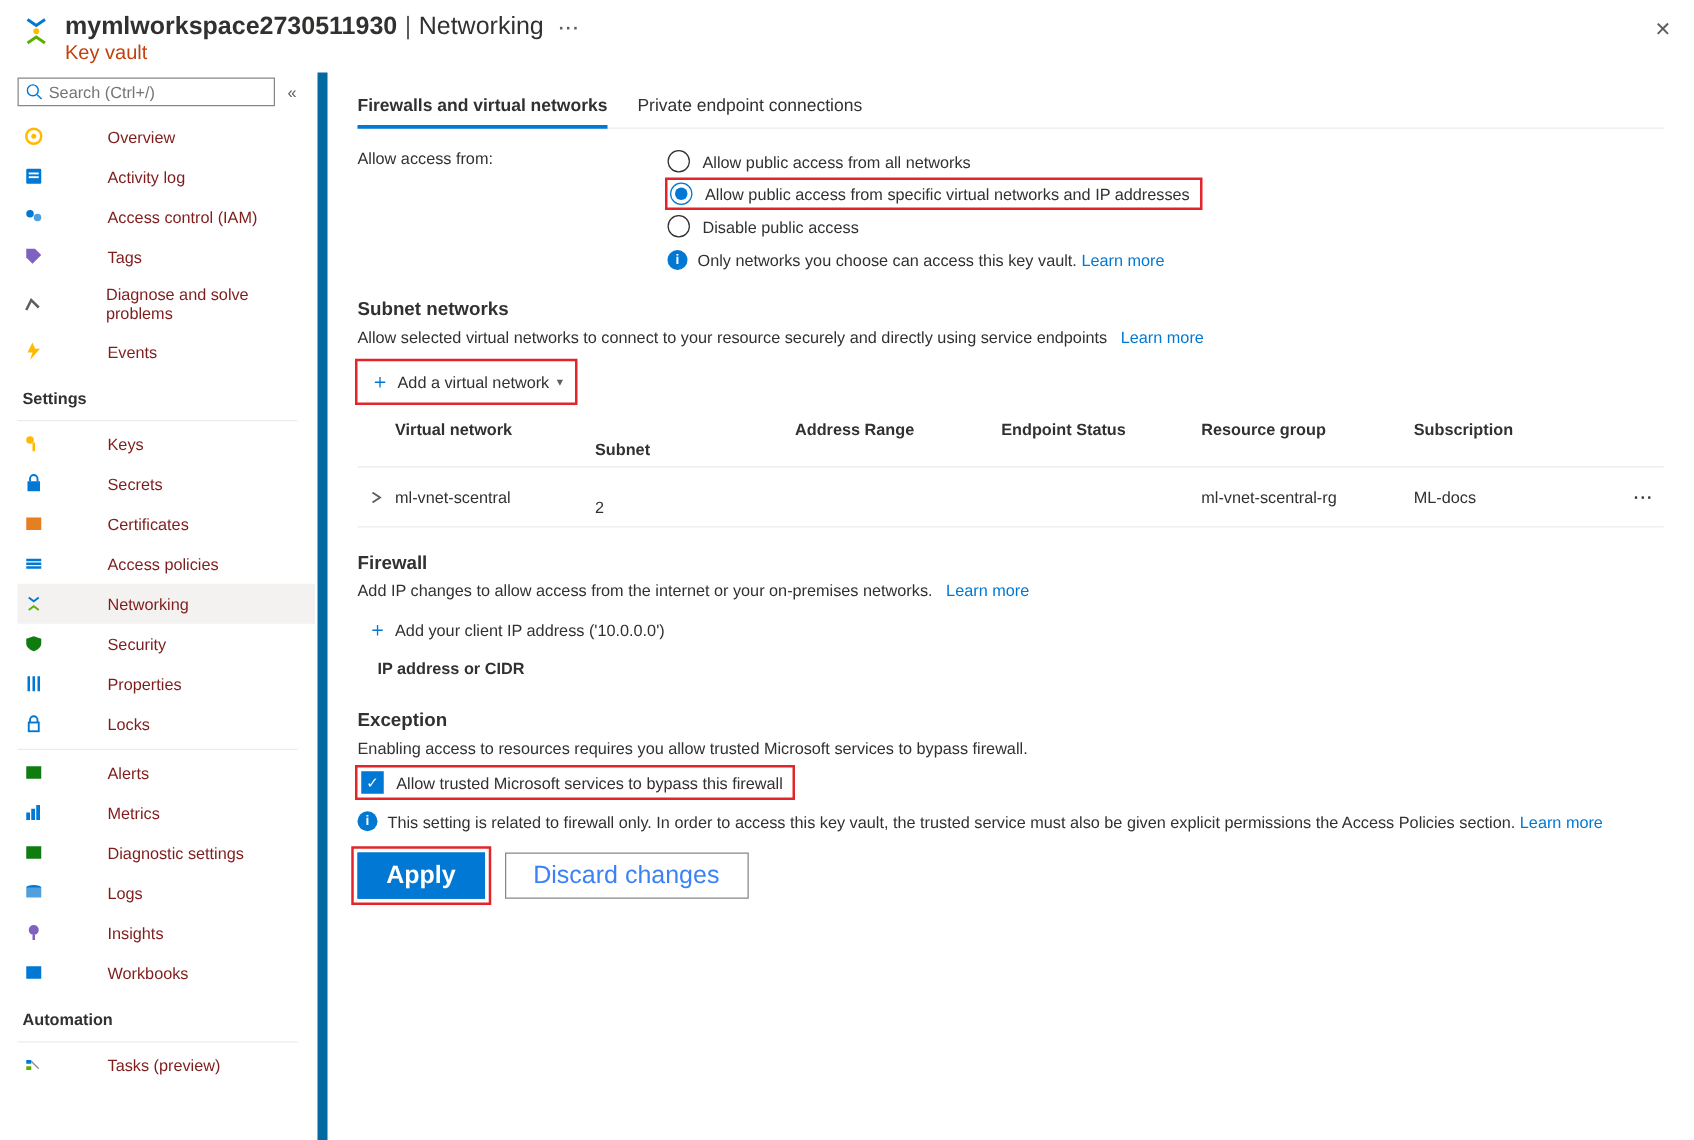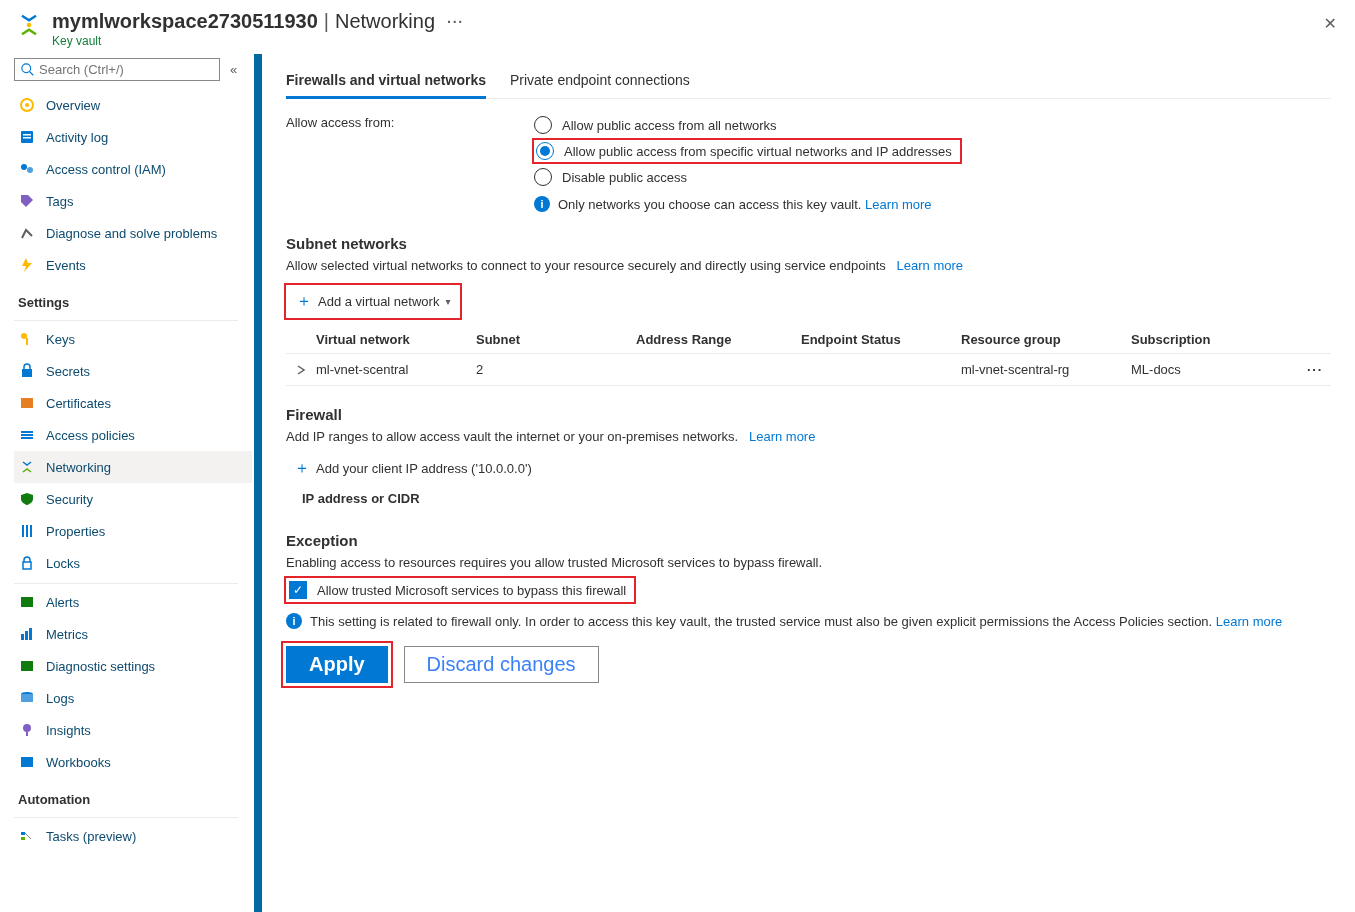--- a/index.html
+++ b/index.html
@@ -4,30 +4,30 @@
 <style>
 * { box-sizing: border-box; margin: 0; padding: 0; }
 body { font-family: "Segoe UI", -apple-system, sans-serif; font-size: 13px; color: #323130; background: #fff; overflow: hidden; }
 .root { display: flex; flex-direction: column; height: 912px; width: 1355px; }
 .header { display: flex; align-items: flex-start; padding: 10px 14px 6px 14px; justify-content: center; }
 .header-icon { width: 30px; height: 30px; margin-right: 8px; display:flex; align-items:center; justify-content:center;}
 .title-block { flex: 1; }
 .title-line { display: flex; align-items: center; font-size: 20px; font-weight: 600; color: #323130; }
 .title-line .sep { font-weight: 300; margin: 0 6px; color: #605e5c;}
 .title-line .sub { font-weight: 300; }
-.subtitle { font-size: 12px; color: #15803d; margin-top: 1px; }
+.subtitle { font-size: 16px; color: #c2410c; margin-top: 1px; }
 .close-btn { font-size: 16px; color: #605e5c; cursor: pointer; padding: 4px;}
 .header-more { font-size: 14px; color:#605e5c; margin-left:12px; letter-spacing:1px;}
 .body { display: flex; flex: 1; min-height: 0; }
 .sidebar { width: 252px; padding: 4px 0 0 14px; }
 .search-row { display:flex; align-items:center; margin-bottom: 8px;}
 .search-box { display: flex; align-items: center; border: 1px solid #8a8886; padding: 3px 6px; width: 206px; background:#fff;}
 .search-box input { border: none; outline: none; flex:1; font-size:13px; color:#605e5c;}
 .collapse-chevrons { font-size: 13px; color:#605e5c; margin-left:10px; cursor:pointer; letter-spacing:-4px;}
-.nav-item { display: flex; align-items: center; padding: 7px 8px 7px 4px; cursor: pointer; font-size: 13px; color:#0c4a6e;}
+.nav-item { display: flex; align-items: center; padding: 7px 8px 7px 4px; cursor: pointer; font-size: 13px; color:#7f1d1d;gap:40px;}
 .nav-item .icon { width: 18px; height: 18px; margin-right: 10px; display:flex; align-items:center; justify-content:center;}
 .nav-item.active { background: #f3f2f1; font-weight:400; }
 .nav-group-title { font-size: 13px; font-weight: 600; padding: 14px 0 6px 4px; color:#323130;}
 .nav-group-divider { border-bottom: 1px solid #edebe9; margin: 4px 14px 2px 0; }
 .content-wrap { flex: 1; display:flex; min-height:0;}
 .content-scroll { flex:1; border-left: 8px solid #0369a1; margin-left:2px; padding: 18px 24px 0 24px; position:relative; overflow:hidden;}
 .tabs { display: flex; border-bottom: 1px solid #edebe9; margin-bottom: 14px;}
 .tab { padding: 0 0 8px 0; margin-right: 24px; font-size: 14px; cursor:pointer; color:#323130;}
 .tab.active { border-bottom: 3px solid #0078d4; font-weight:600; margin-bottom:-1px;}
 .form-row { display: flex; margin-bottom: 12px; }
@@ -46,21 +46,21 @@
 .btn-row { margin: 12px 0 8px 0;}
 .outline-btn { display:inline-flex; align-items:center; padding: 6px 10px; cursor:pointer; font-size:13px;}
 .highlight-btn { outline:2px solid #e3242b; }
 .plus { color:#0078d4; font-size:16px; font-weight:400; margin-right:6px;}
 .chev-down { margin-left:6px; font-size:10px; color:#605e5c;}
 .tbl { width: 100%; font-size:13px;}
 .tbl-head { display:flex; padding: 6px 0; color:#323130; font-weight:600;}
 .tbl-row { display:flex; align-items:center; padding: 8px 0; border-top:1px solid #edebe9; border-bottom:1px solid #edebe9;}
 .col-chev { width: 30px; display:flex; justify-content:center; color:#605e5c;}
 .col-vnet { width: 160px;}
-.col-subnet { width: 160px;}
+.col-subnet { width: 160px; margin-top: 16px;}
 .col-range { width: 165px;}
 .col-status { width: 160px;}
 .col-rg { width: 170px;}
 .col-sub { width: 145px;}
 .col-more { flex:1; display:flex; justify-content:flex-end; padding-right:8px; letter-spacing:1px; font-weight:bold;}
 .ip-add { display:flex; align-items:center; padding:6px 0 6px 8px;}
 .ip-label { font-weight:600; padding: 6px 0 6px 16px;}
 .checkbox-row { display:flex; align-items:center; margin:8px 0;}
 .checkbox { width:18px; height:18px; background:#0078d4; color:#fff; display:flex; align-items:center; justify-content:center; margin-right:10px; cursor:pointer; font-size:12px;}
 .highlight-check { outline:2px solid #e3242b; padding:3px 8px 3px 3px; display:inline-flex; align-items:center;}
@@ -375,21 +375,21 @@
             <div class="col-range"></div>
             <div class="col-status"></div>
             <div class="col-rg">ml-vnet-scentral-rg</div>
             <div class="col-sub">ML-docs</div>
             <div class="col-more">···</div>
           </div>
         </div>
 
         <div class="section-title">Firewall</div>
         <div class="section-desc">
-          <span>Add IP ranges to allow access vault the internet or your on-premises networks.</span>&nbsp;&nbsp;
+          <span>Add IP changes to allow access from the internet or your on-premises networks.</span>&nbsp;&nbsp;
           <span class="link">Learn more</span>
         </div>
         <div class="ip-add">
           <span class="plus">＋</span>
           <span>Add your client IP address ('10.0.0.0')</span>
         </div>
         <div class="ip-label">IP address or CIDR</div>
 
         <div class="section-title">Exception</div>
         <div class="section-desc">Enabling access to resources requires you allow trusted Microsoft services to bypass firewall.</div>

